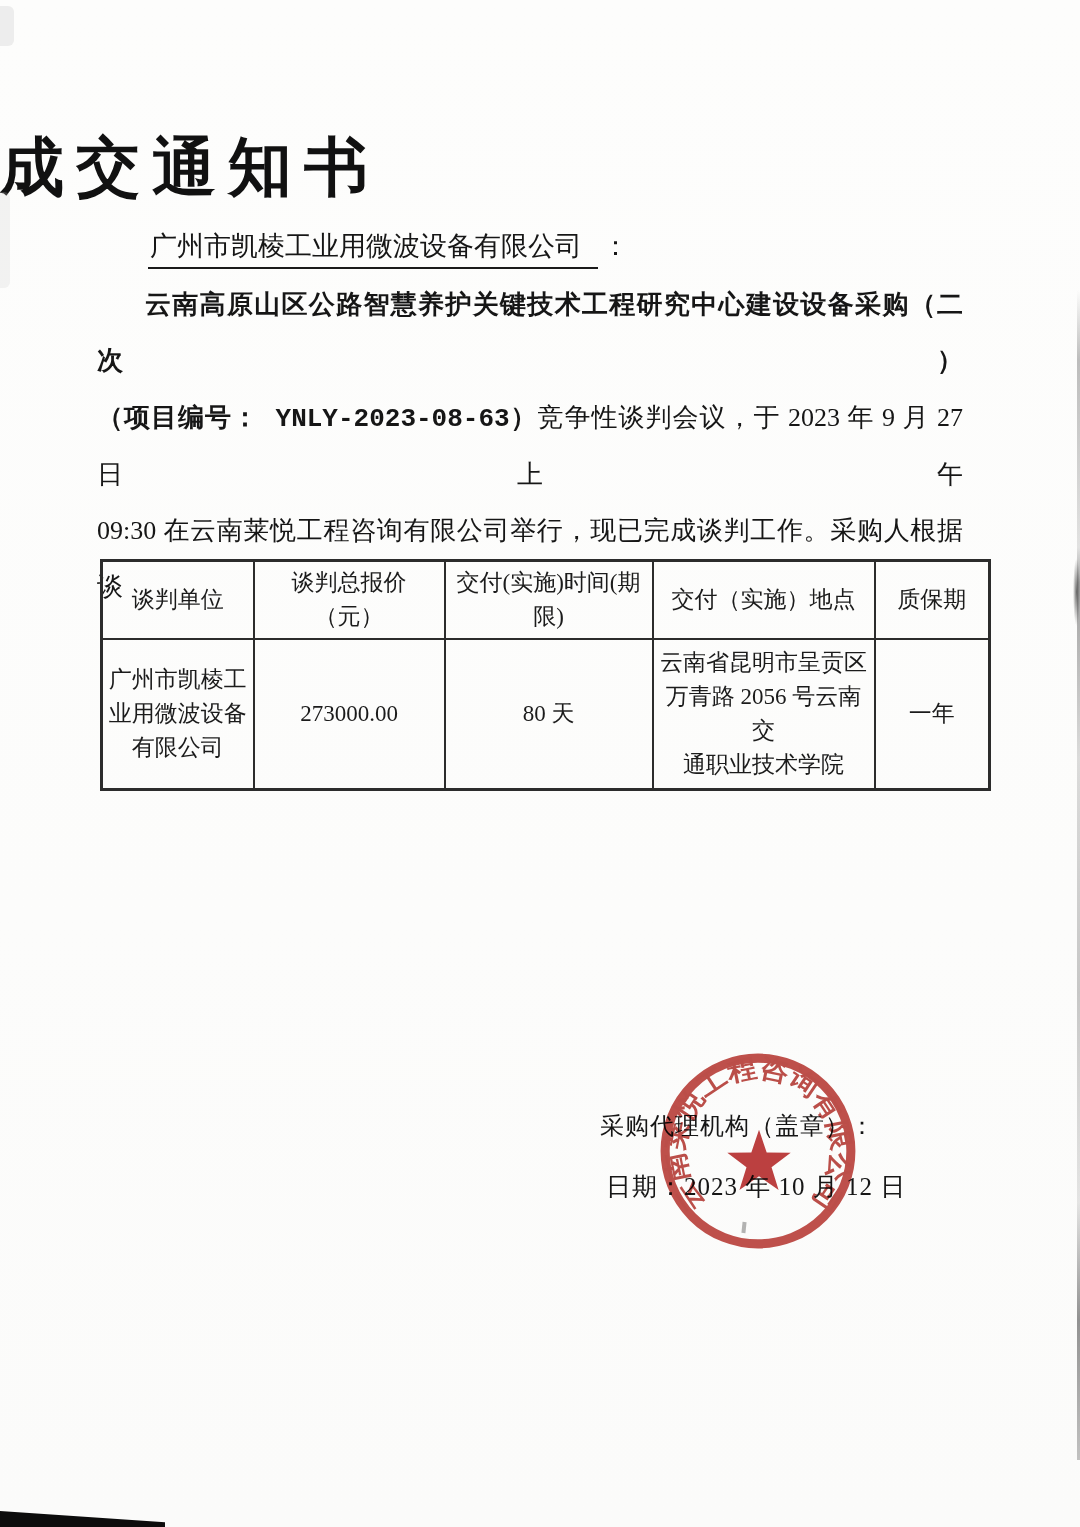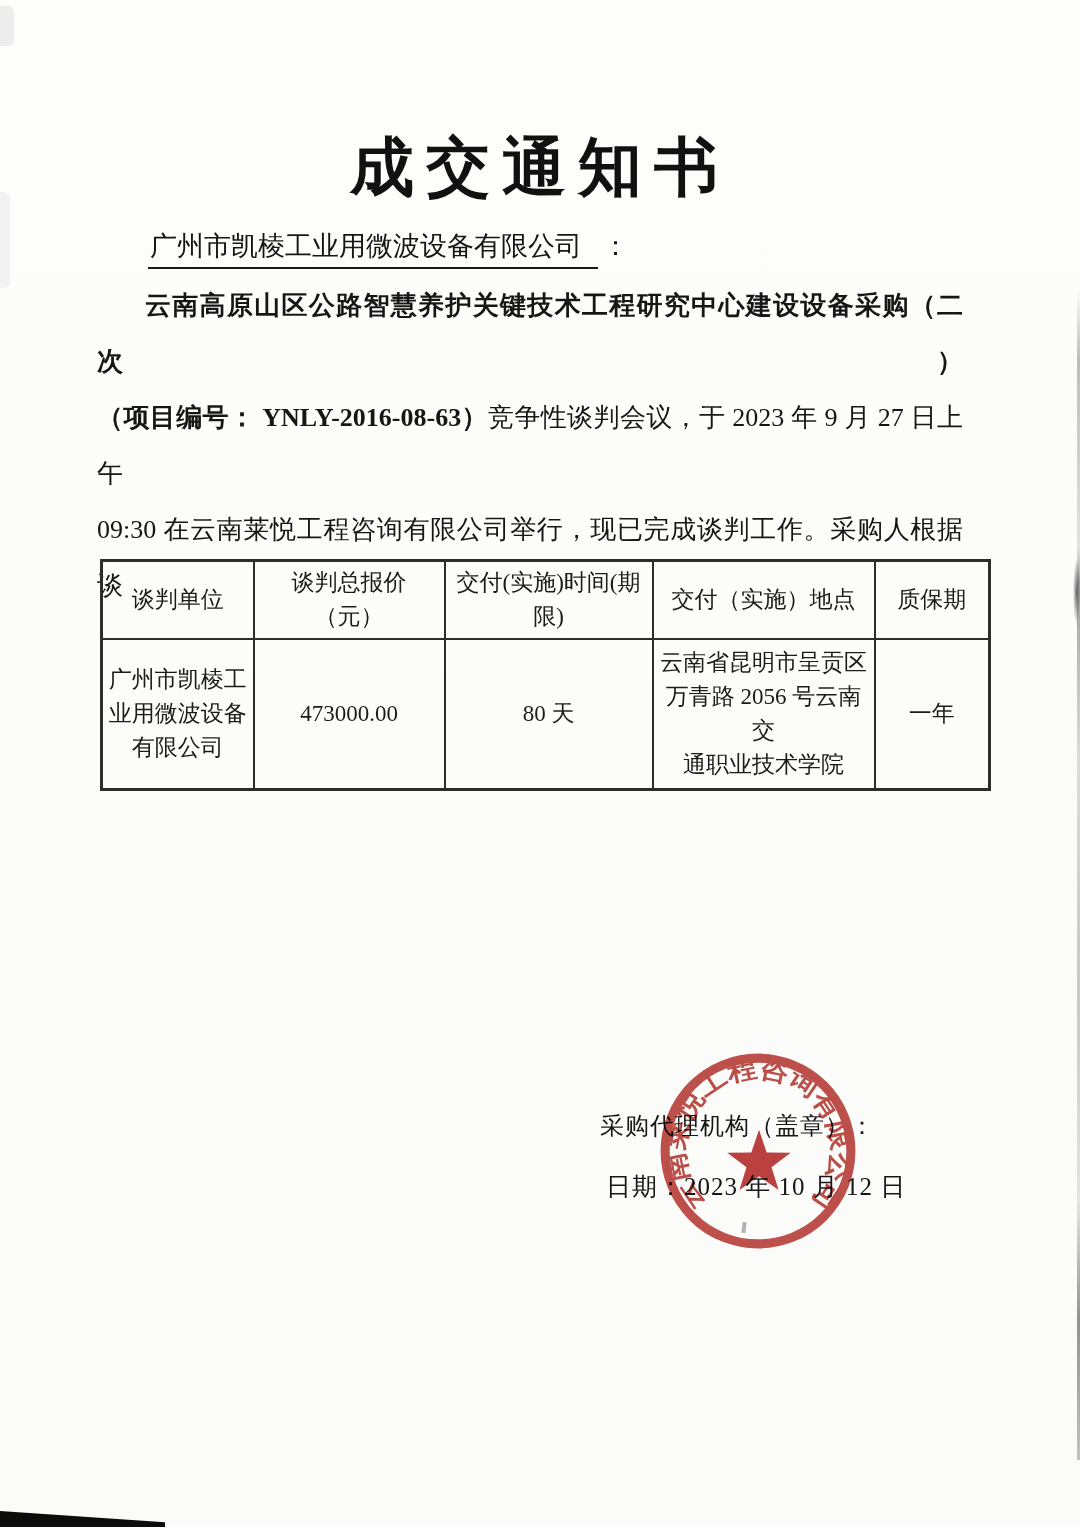--- a/index.html
+++ b/index.html
@@ -14,21 +14,21 @@
     color: #161616;
   }
 
   
   .doc-title {
     position: absolute;
     top: 124px;
     left: 0;
     width: 100%;
     margin: 0;
-    text-align: center;
+    text-align: left;
     font-size: 64px;
     font-weight: 900;
     letter-spacing: 12px;
     color: #111;
   }
 
   
   .recipient {
     position: absolute;
     top: 228px;
@@ -53,21 +53,21 @@
     font-size: 26px;
     line-height: 56px;
   }
   .bline { white-space: nowrap; }
   .bline.justify {
     white-space: normal;
     text-align: justify;
     text-align-last: justify;
   }
   .bline.indent { text-indent: 48px; }
-  .bold { font-weight: 700; }
+  .bold { font-weight: 700; font-family: Liberation Mono, monospace; }
 
   
   .doc-table {
     position: absolute;
     top: 559px;
     left: 100px;
     width: 888px;
     border-collapse: collapse;
     table-layout: fixed;
     border: 3px solid #2c2c2c;
@@ -207,21 +207,21 @@
 <div class="page">
 
   <h1 class="doc-title">成交通知书</h1>
 
   <div class="recipient">
     <span class="company">广州市凯棱工业用微波设备有限公司</span><span class="colon">：</span>
   </div>
 
   <div class="body-para">
     <div class="bline justify indent bold">云南高原山区公路智慧养护关键技术工程研究中心建设设备采购（二次）</div>
-    <div class="bline justify"><span class="bold">（项目编号： YNLY-2016-08-63）</span><span>竞争性谈判会议，于 2023 年 9 月 27 日上午</span></div>
+    <div class="bline justify"><span class="bold">（项目编号： YNLY-2023-08-63）</span><span>竞争性谈判会议，于 2023 年 9 月 27 日上午</span></div>
     <div class="bline justify">09:30 在云南莱悦工程咨询有限公司举行，现已完成谈判工作。采购人根据谈</div>
   </div>
 
   <table class="doc-table">
     <colgroup>
       <col style="width:152px">
       <col style="width:191px">
       <col style="width:208px">
       <col style="width:222px">
       <col style="width:115px">
@@ -235,21 +235,21 @@
 限)</th>
         <th>交付（实施）地点</th>
         <th>质保期</th>
       </tr>
     </thead>
     <tbody>
       <tr>
         <td>广州市凯棱工
 业用微波设备
 有限公司</td>
-        <td>473000.00</td>
+        <td>273000.00</td>
         <td>80 天</td>
         <td>云南省昆明市呈贡区
 万青路 2056 号云南交
 通职业技术学院</td>
         <td>一年</td>
       </tr>
     </tbody>
   </table>
 
 

